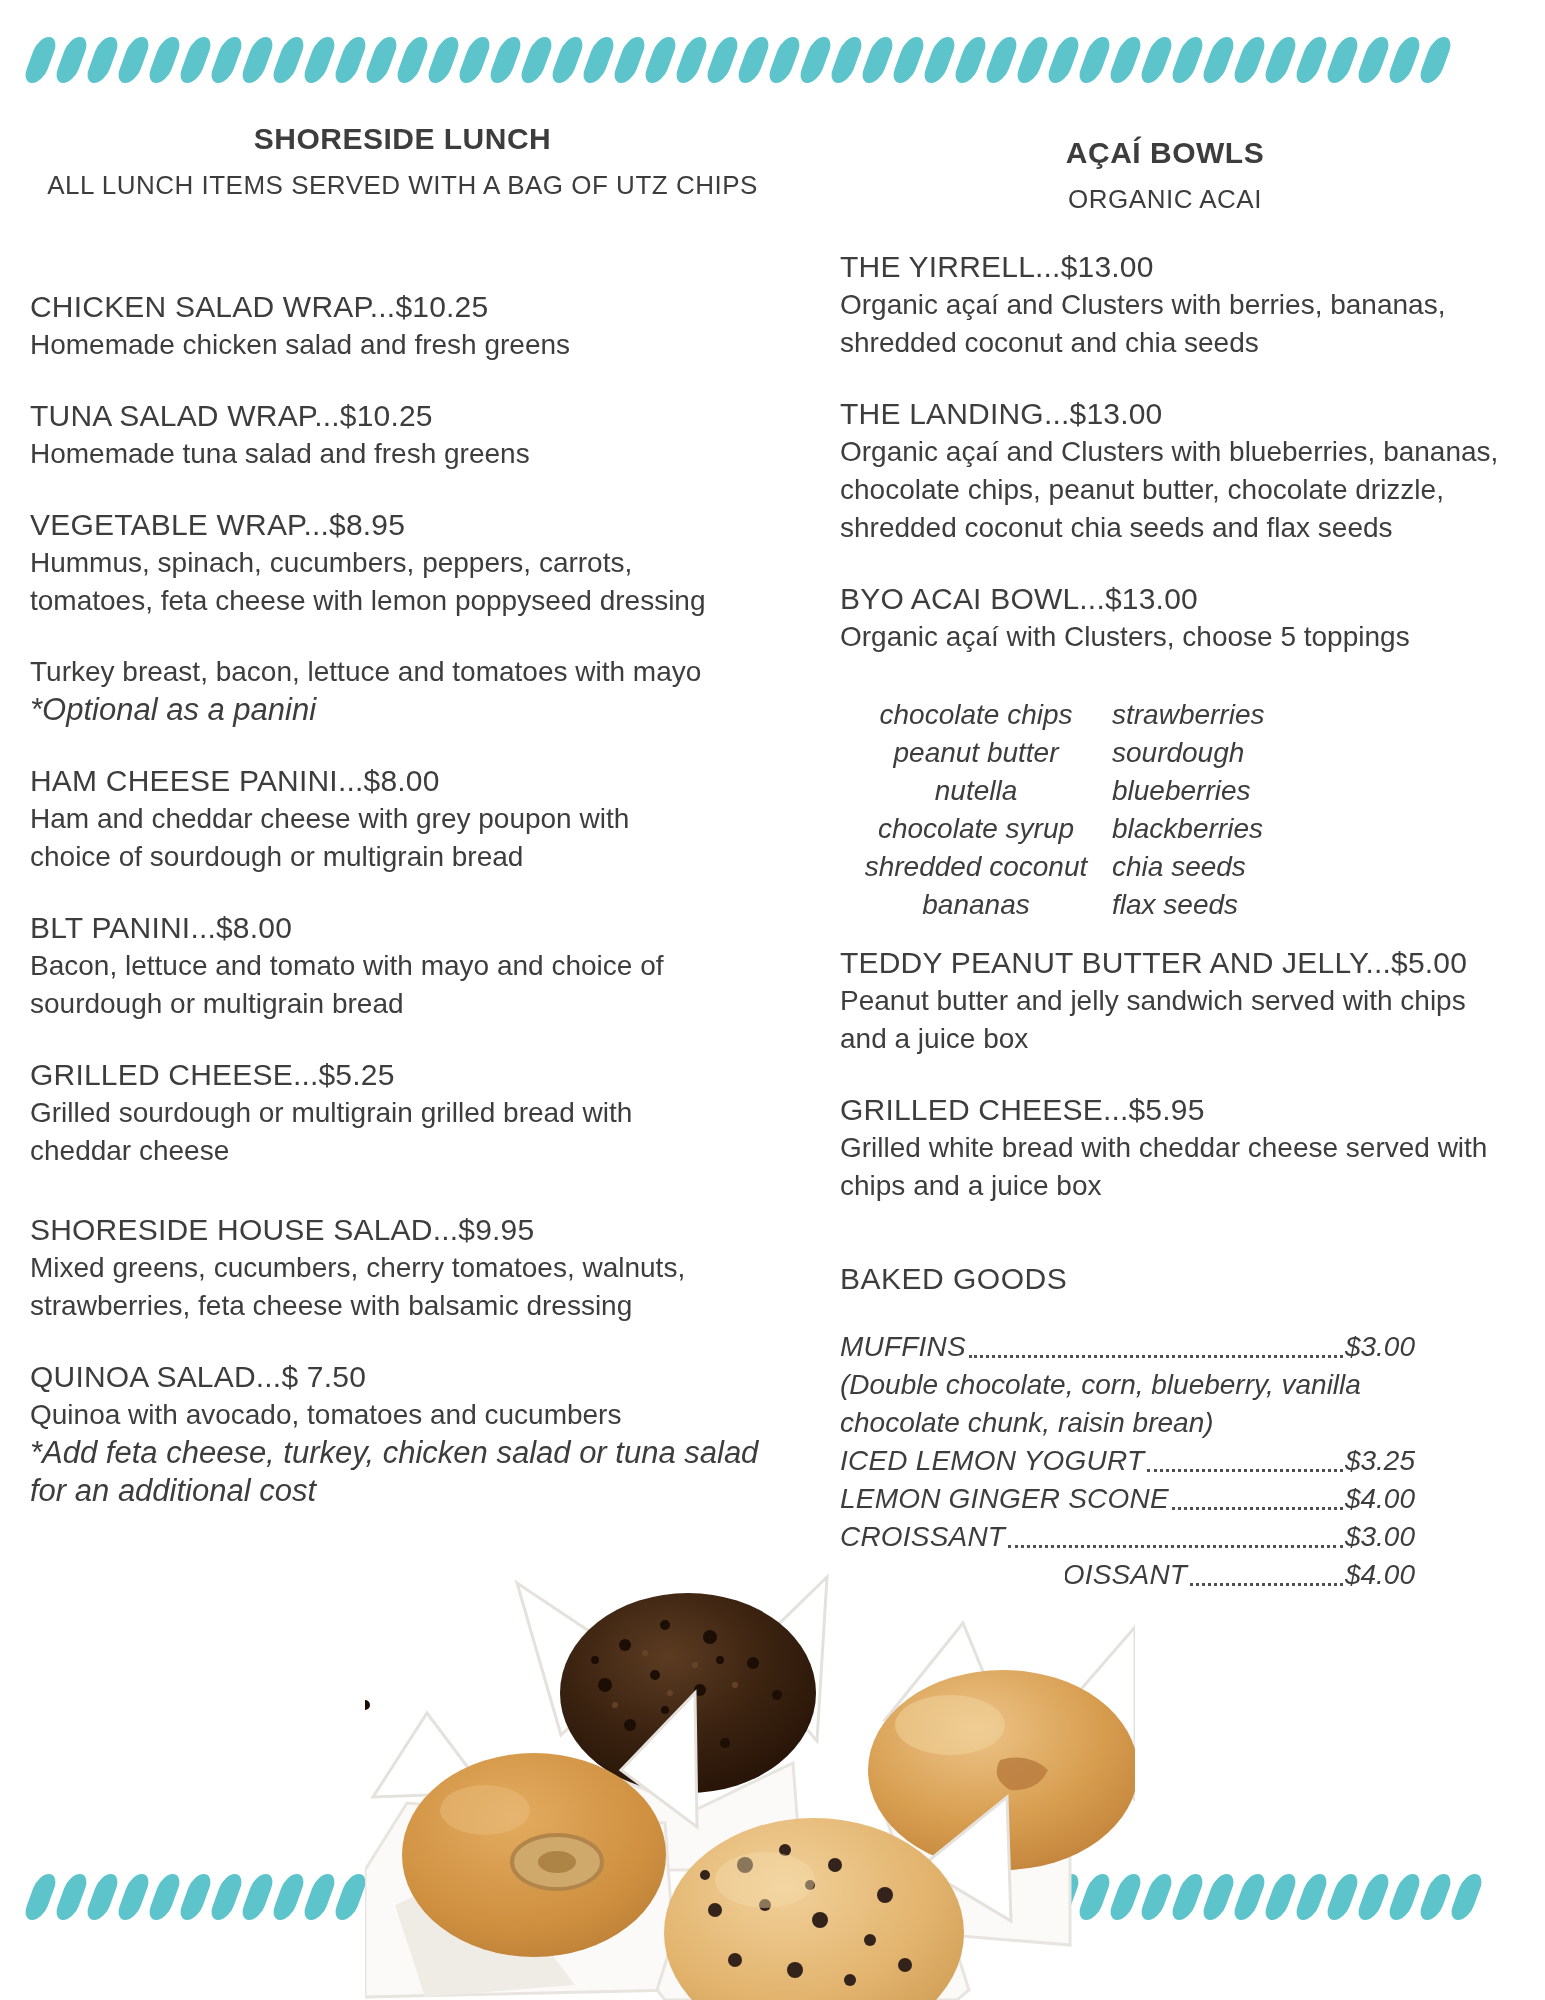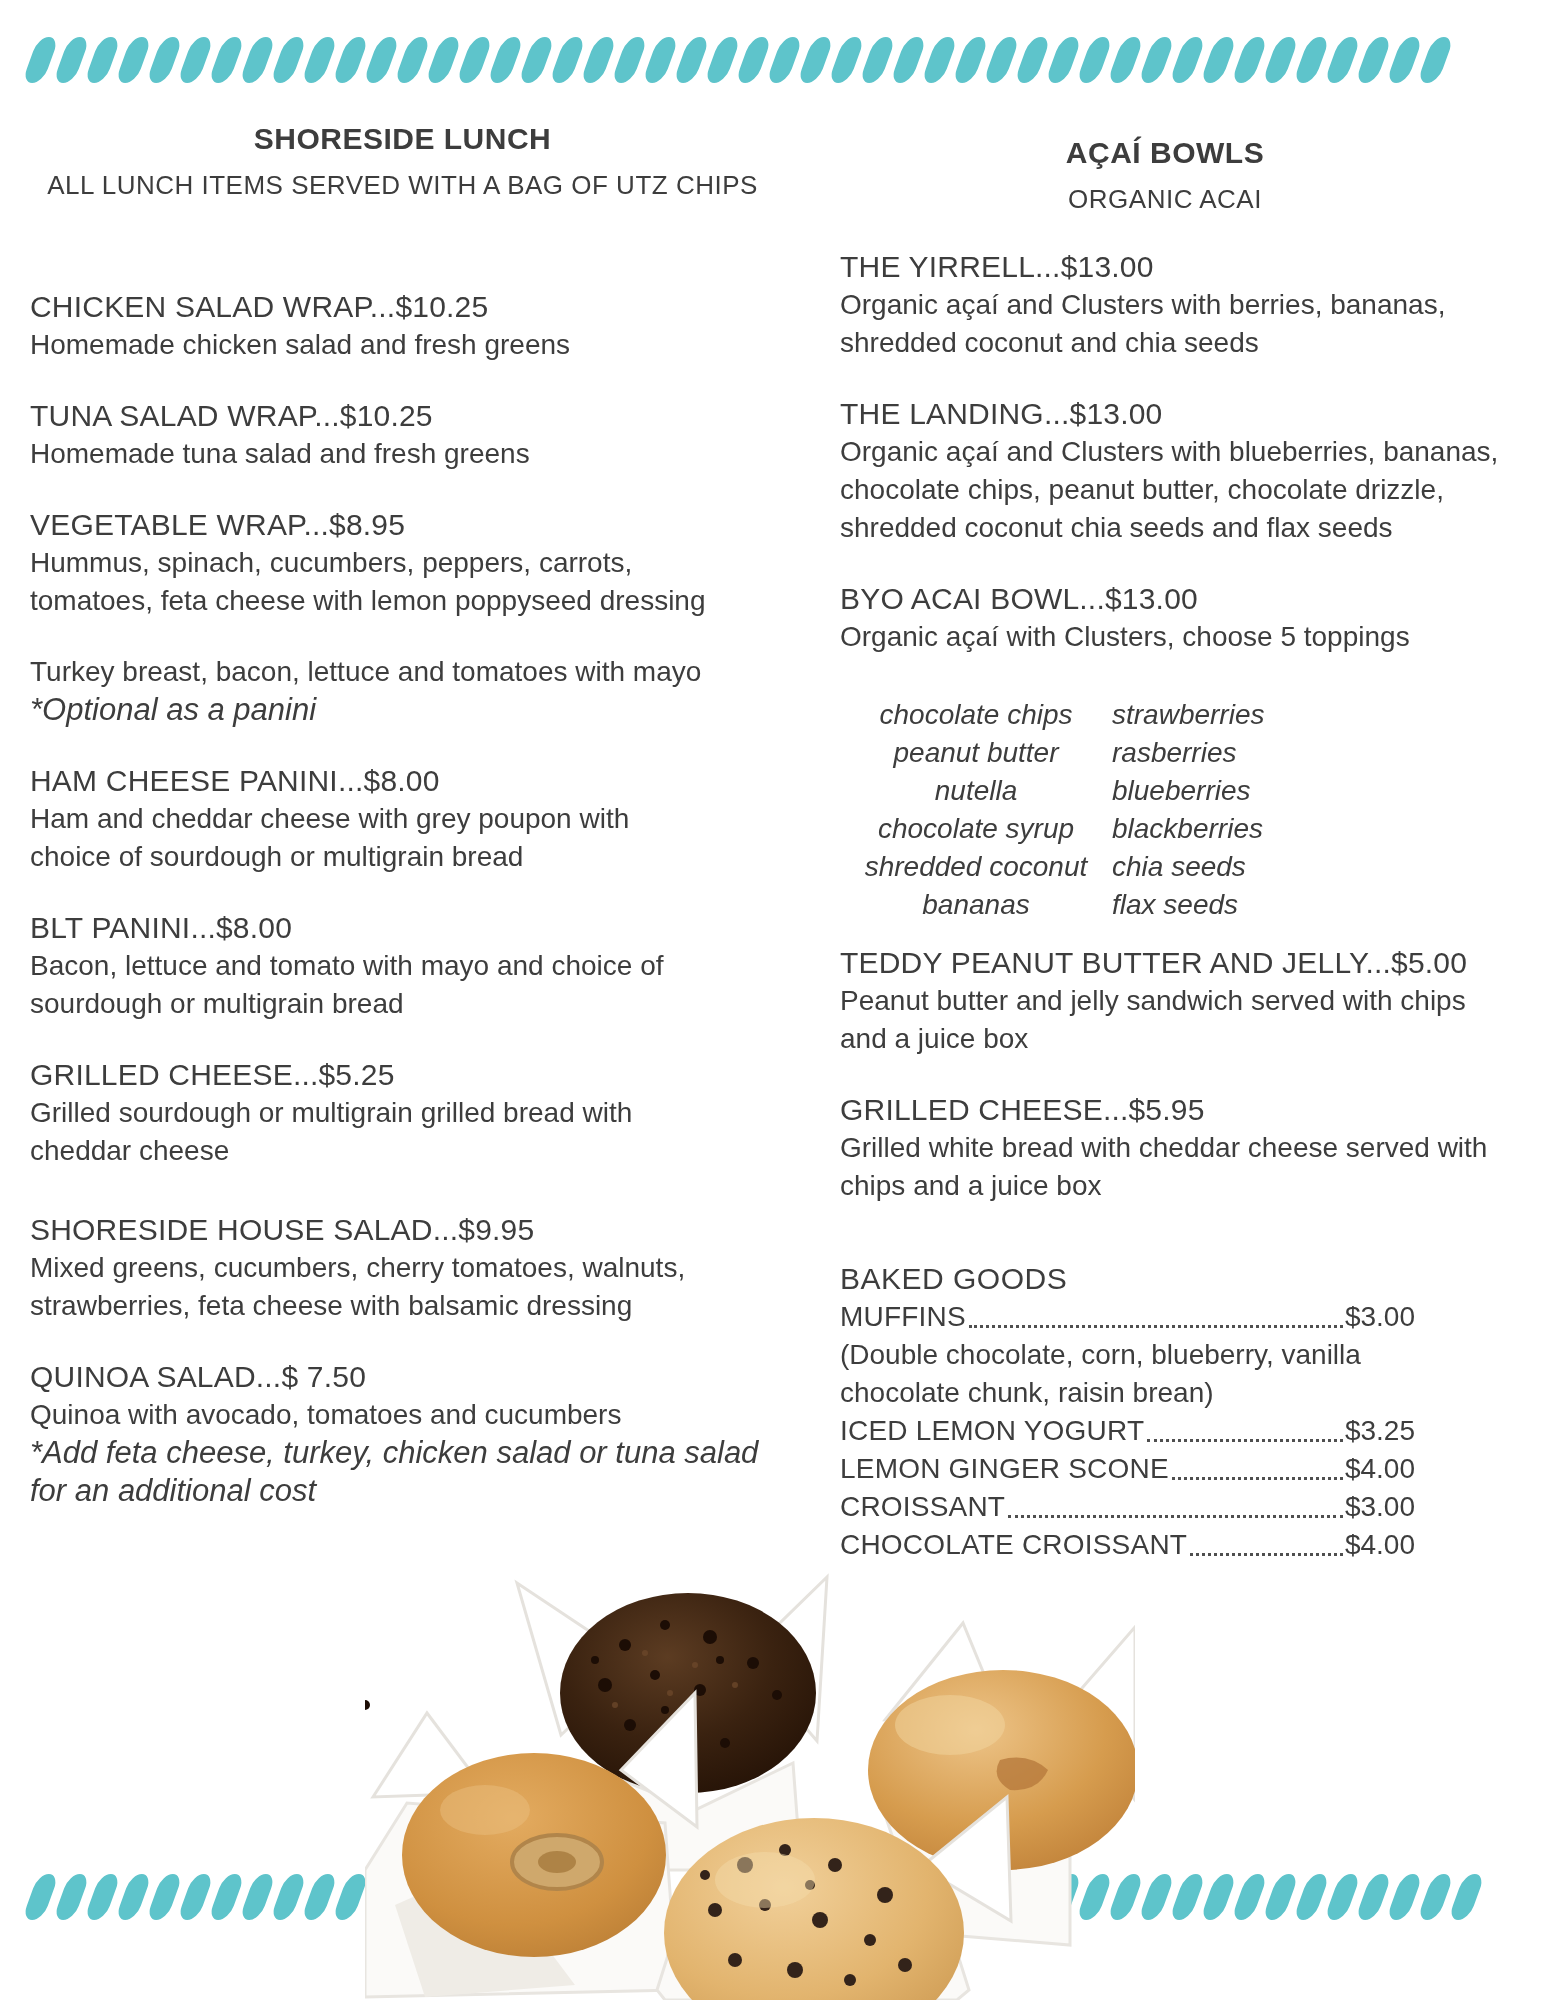--- a/index.html
+++ b/index.html
@@ -34,21 +34,21 @@
   .gap-xl{margin-top:41px;}
   .item-title{font-size:30px; line-height:38px; letter-spacing:.2px;}
   .item-desc{font-size:28px; line-height:38px; white-space:pre-line;}
   .item-note{font-size:31px; line-height:38px; font-style:italic; white-space:pre-line;}
   
   .toppings{display:flex; margin-top:40px; margin-bottom:20px;}
   .tcol{font-style:italic; font-size:28px; line-height:38px;}
   .tcol-1{width:272px;text-align:center;}
   
   .baked-title{font-size:30px; line-height:38px; margin-top:55px; letter-spacing:.5px;}
-  .baked-list{width:575px;}
+  .baked-list{margin-top:30px; width:575px;font-style:italic;}
   .baked-row{display:flex; align-items:flex-end; font-size:28px; line-height:38px;}
   .baked-name{flex:none; letter-spacing:.2px;}
   .leader{flex:1; border-bottom:3px dotted var(--ink); margin:0 2px 8px 3px; opacity:.9;}
   .baked-price{flex:none;}
   .baked-note{font-size:28px; line-height:38px; white-space:pre-line;}
   
   .muffins{position:absolute; left:365px; top:1565px; width:770px; height:435px; z-index:2;}
   .muffins svg{display:block;}
 </style>
 </head>
@@ -181,21 +181,21 @@
       <div class="tcol tcol-1">
         <div>chocolate chips</div>
         <div>peanut butter</div>
         <div>nutella</div>
         <div>chocolate syrup</div>
         <div>shredded coconut</div>
         <div>bananas</div>
       </div>
       <div class="tcol">
         <div>strawberries</div>
-        <div>rasberries</div>
+        <div>sourdough</div>
         <div>blueberries</div>
         <div>blackberries</div>
         <div>chia seeds</div>
         <div>flax seeds</div>
       </div>
     </div>
 
     <div class="menu-item">
       <div class="item-title">TEDDY PEANUT BUTTER AND JELLY...$5.00</div>
       <div class="item-desc">Peanut butter and jelly sandwich served with chips

